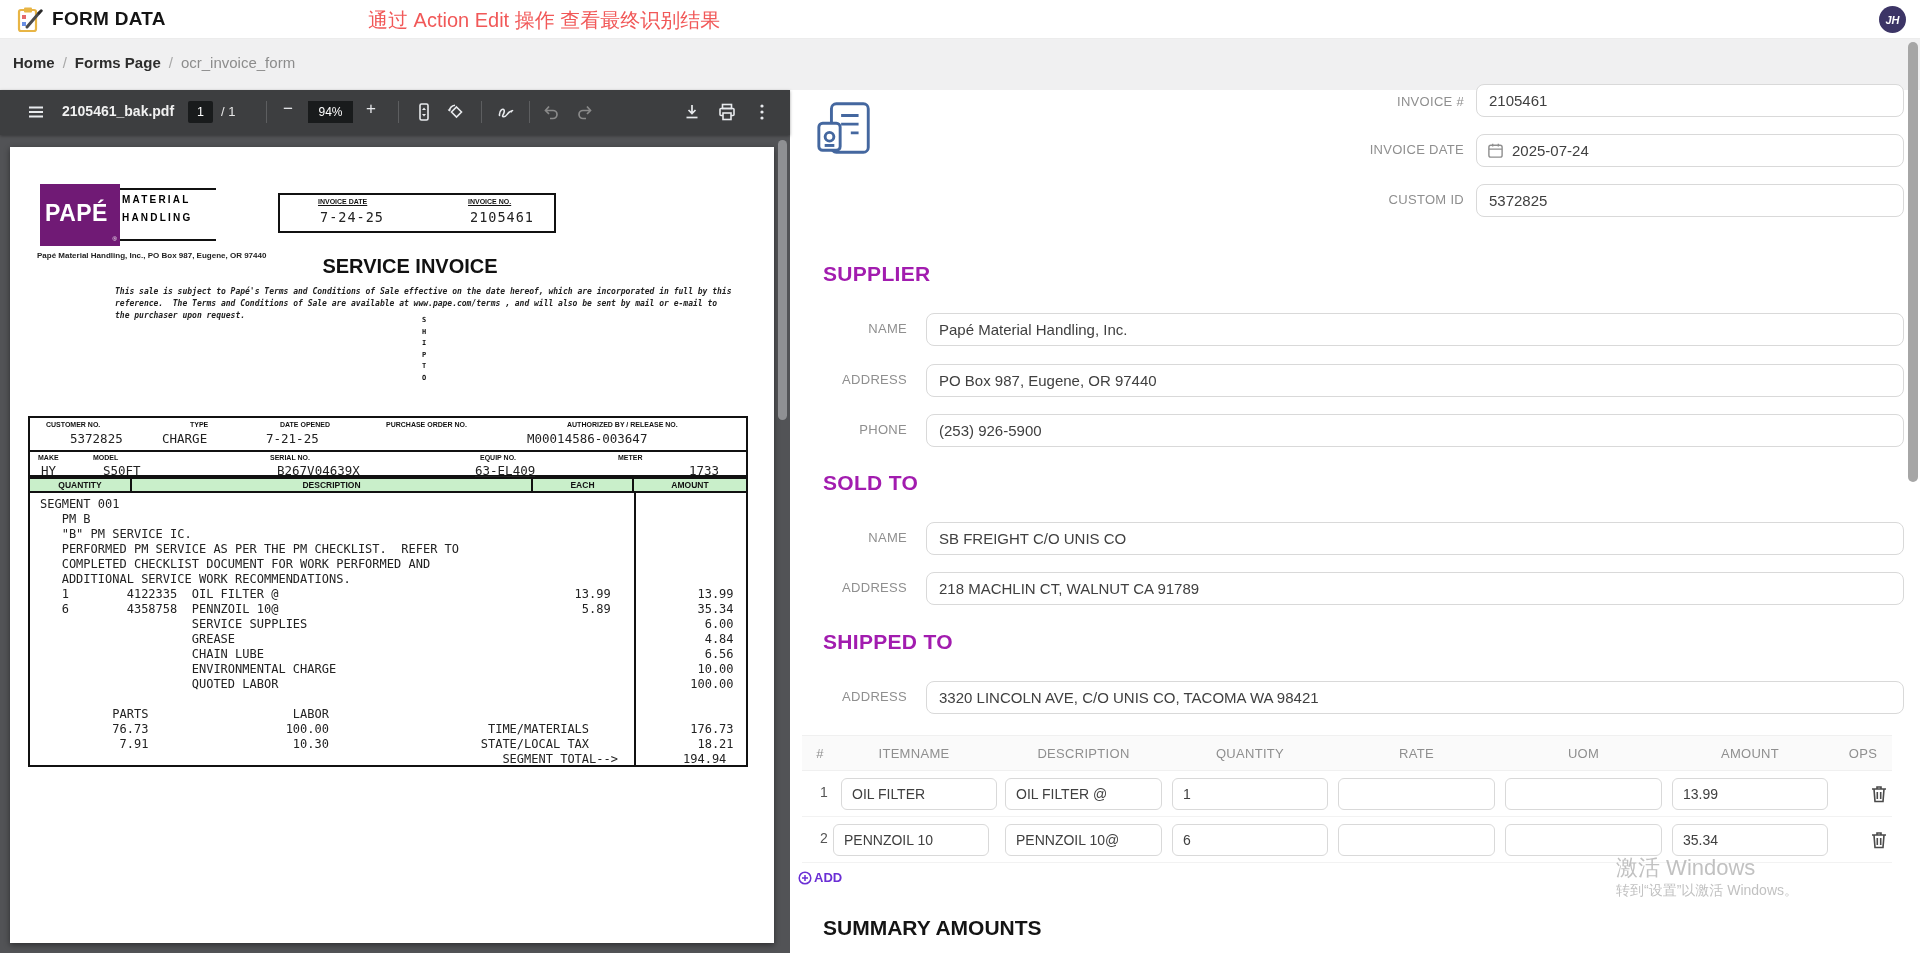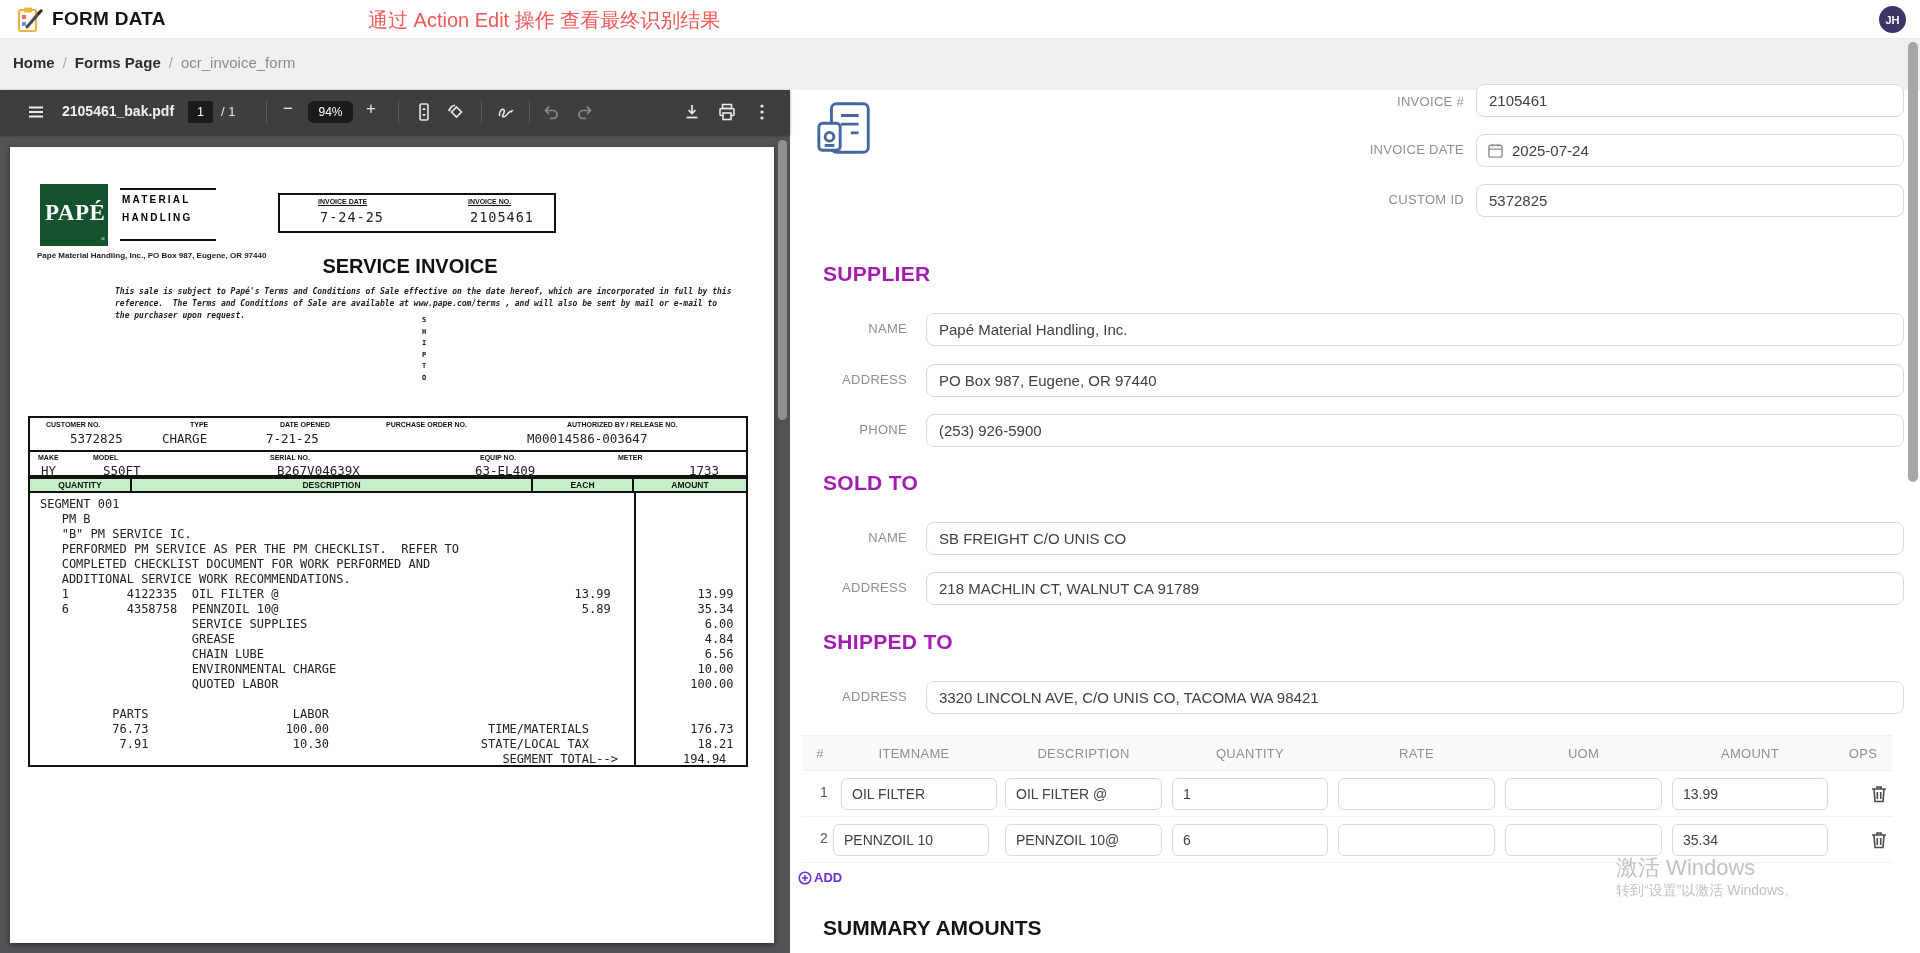--- a/index.html
+++ b/index.html
@@ -4,46 +4,46 @@
 <style>
   * { margin:0; padding:0; box-sizing:border-box; }
   html,body { width:1920px; height:953px; overflow:hidden; font-family:"Liberation Sans","DejaVu Sans",sans-serif; }
   #root { position:relative; width:1920px; height:953px; background:#fff; }
 
   
   .app-header { position:absolute; left:0; top:0; width:1920px; height:39px; background:#fff; border-bottom:1px solid #ececec; z-index:30; }
   .app-logo { position:absolute; left:16px; top:6px; width:27px; height:27px; }
   .app-title { position:absolute; left:52px; top:8px; font-size:19px; font-weight:800; color:#141414; letter-spacing:.3px; }
   .notice { position:absolute; left:368px; top:7px; font-size:20px; font-weight:500; color:#f15858; }
-  .avatar { position:absolute; left:1879px; top:6px; width:27px; height:27px; border-radius:50%; background:#3c3566; color:#fff; font-size:11px; font-weight:700; display:flex; align-items:center; justify-content:center; }
+  .avatar { position:absolute; left:1879px; top:6px; width:27px; height:27px; border-radius:50%; background:#3c3566; color:#fff; font-size:11px; font-weight:700; display:flex; align-items:center; justify-content:center;font-style:italic; }
 
   
   .crumb-strip { position:absolute; left:0; top:39px; width:1920px; height:51px; background:#f0f0f1; }
   .crumbs { position:absolute; left:13px; top:15px; font-size:15px; color:#9b9b9b; }
   .crumbs .lnk { color:#2d2d2d; font-weight:600; }
   .crumbs .sep { color:#a8a8a8; margin:0 8px; font-weight:400; }
   .crumbs .cur { color:#8c8c8c; font-weight:400; }
 
   
   .pdf-viewer { position:absolute; left:0; top:90px; width:790px; height:863px; background:#525356; }
   .pdf-toolbar { position:absolute; left:0; top:0; width:790px; height:45px; background:#3d3e40; box-shadow:0 1px 3px rgba(0,0,0,.35); z-index:5; }
   .tb-ic { position:absolute; top:12px; width:20px; height:20px; cursor:pointer; }
   .tb-div { position:absolute; top:11px; width:1px; height:22px; background:#5d5e60; }
   .tb-filename { position:absolute; left:62px; top:13px; font-size:14px; font-weight:600; color:#f1f1f1; }
   .tb-pagebox { position:absolute; left:188px; top:11px; width:25px; height:22px; background:#191b1c; border-radius:2px; color:#fff; font-size:12.5px; text-align:center; line-height:22px; }
   .tb-pagecount { position:absolute; left:221px; top:14px; font-size:13px; color:#e8e8e8; }
-  .tb-zoombox { position:absolute; left:308px; top:11px; width:45px; height:22px; background:#191b1c; border-radius:6px; color:#fff; font-size:12px; text-align:center; line-height:22px; }
+  .tb-zoombox { position:absolute; left:308px; top:11px; width:45px; height:22px; background:#191b1c; border-radius:0; color:#fff; font-size:12px; text-align:center; line-height:22px; }
   .tb-glyph { position:absolute; top:9px; color:#e8eaed; font-size:17px; font-weight:400; cursor:pointer; }
 
   .pdf-scroll { position:absolute; left:778px; top:50px; width:9px; height:280px; background:#8f9093; border-radius:5px; }
 
   
   .pdf-page { position:absolute; left:10px; top:57px; width:764px; height:796px; background:#fff; box-shadow:0 2px 6px rgba(0,0,0,.45); color:#1b1b1b; }
   .mono { font-family:"DejaVu Sans Mono","Liberation Mono",monospace; }
-  .pape-box { position:absolute; left:30px; top:37px; width:68px; height:62px; background:#14532d; color:#fff;font-family:Liberation Serif, serif; }
+  .pape-box { position:absolute; left:30px; top:37px; width:80px; height:62px; background:#701a75; color:#fff; }
   .pape-word { position:absolute; left:5px; top:16px; font-size:23px; font-weight:800; letter-spacing:.5px; }
   .pape-reg { position:absolute; right:3px; bottom:4px; font-size:6px; }
   .mh-rule { position:absolute; height:2px; background:#111; }
   .mh-line { position:absolute; font-size:10px; font-weight:800; letter-spacing:2.2px; color:#000000; }
   .company-line { position:absolute; left:27px; top:104px; font-size:8px; font-weight:700; color:#222; }
   .inv-box { position:absolute; left:268px; top:46px; width:278px; height:40px; border:2px solid #111; }
   .inv-lab { position:absolute; top:3px; font-size:7px; font-weight:700; text-decoration:underline; color:#111; }
   .inv-val { position:absolute; top:14px; font-size:13.5px; color:#222; letter-spacing:1px; }
   .doc-title { position:absolute; left:300px; top:108px; width:200px; text-align:center; font-size:20px; font-weight:800; color:#111; }
   .terms { position:absolute; left:105px; top:139px; font-size:8px; font-weight:700; font-style:italic; line-height:12px; color:#222; white-space:pre; }

